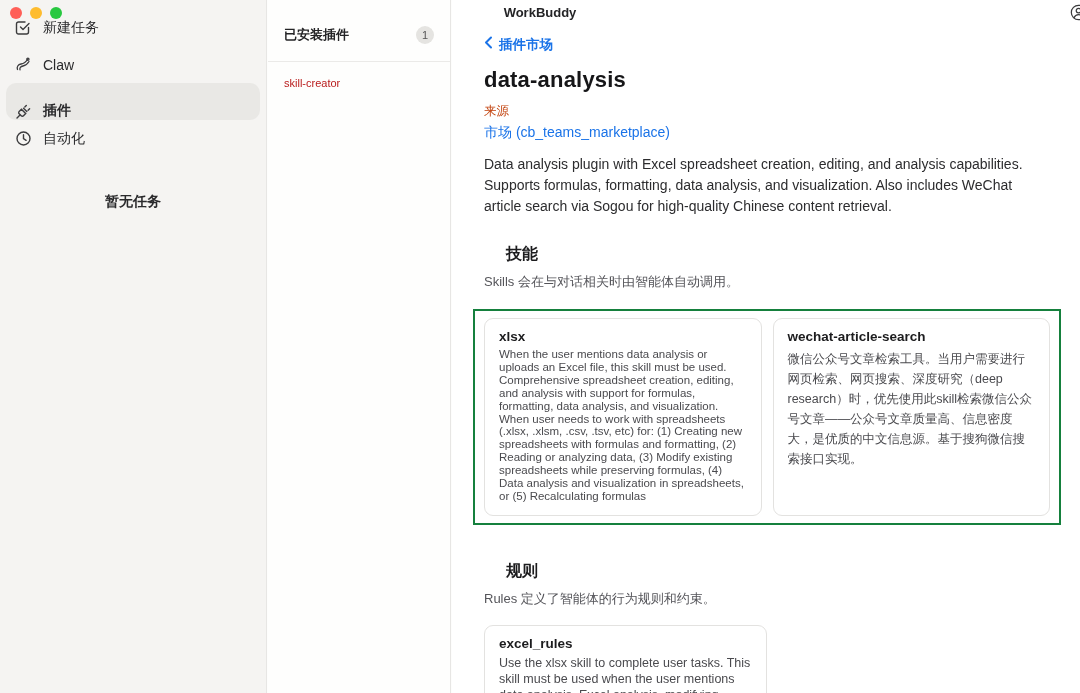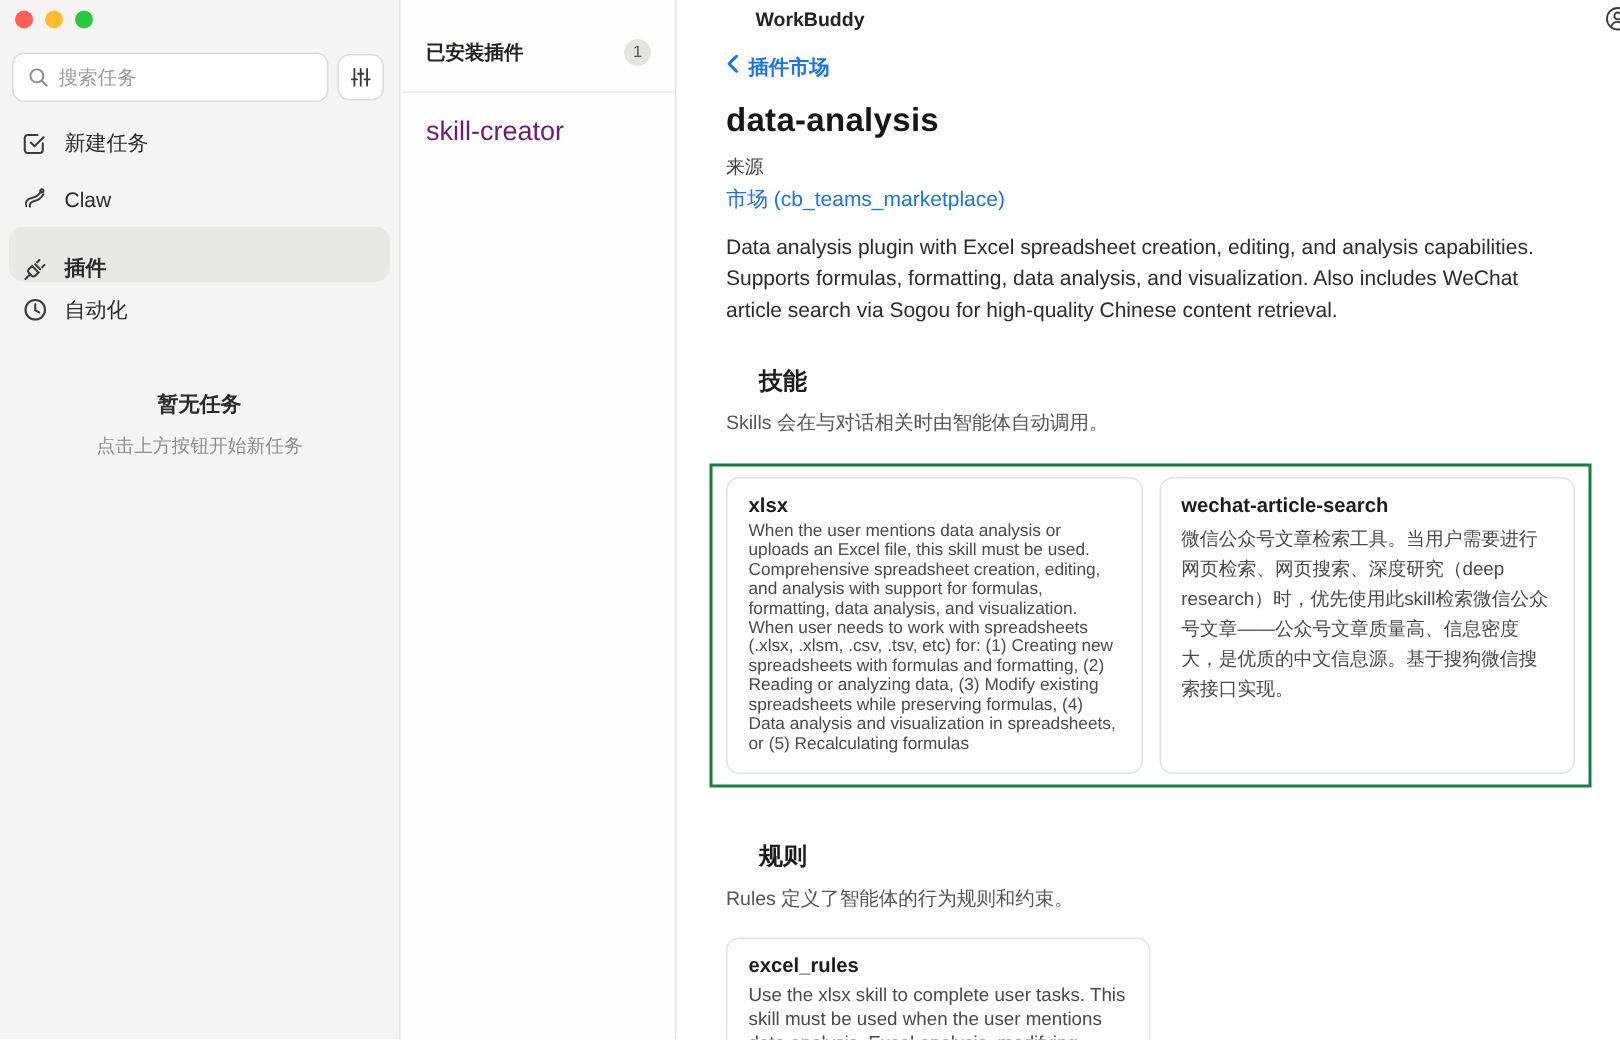--- a/index.html
+++ b/index.html
@@ -38,28 +38,28 @@
   .nav-item.active { background:#e9e8e5; font-weight:600;align-items:flex-end; }
 
   .empty { margin-top:36px; text-align:center; }
   .empty-title { font-size:14px; font-weight:700; color:#2a2a2c; }
   .empty-sub { margin-top:10px; font-size:12.5px; color:#8e8d8b; }
 
   
   .mp-header { margin-top:26px; height:36px; display:flex; align-items:flex-start; justify-content:space-between; padding:0 16px; border-bottom:1px solid #ebeae8; }
   .mp-title { font-size:13px; font-weight:700; color:#242426; }
   .badge { min-width:18px; height:18px; border-radius:9px; background:#e5e4e1; color:#555; font-size:11px; display:flex; align-items:center; justify-content:center; padding:0 5px; }
-  .mp-item { padding:15px 16px; font-size:18px; color:#701a75; }
+  .mp-item { padding:15px 16px; font-size:11px; color:#b91c1c; }
 
   
   .detail { padding:26px 30px 0 32px; }
   .back-link { margin-top:10px; display:inline-flex; align-items:flex-start; gap:6px; color:#1a73e8; font-size:13.5px; font-weight:600; cursor:default; }
   .back-link svg { color:#1a73e8; }
   .page-title { margin-top:13px; font-size:22px; font-weight:700; color:#161618; letter-spacing:.2px; }
-  .src-label { margin-top:10px; font-size:12.5px; color:#404040; }
+  .src-label { margin-top:10px; font-size:12.5px; color:#c2410c; }
   .src-link { margin-top:4px; font-size:14px; color:#1a73e8; cursor:default; }
   .desc { margin-top:12px; font-size:14px; line-height:21px; color:#2c2c2e; max-width:578px; }
 
   .sec-head { margin-top:27px; font-size:16px; font-weight:700; color:#1c1c1e;margin-left:22px; }
   .sec-sub { margin-top:8px; font-size:13px; color:#55555a; }
 
   .highlight-box { margin-top:18px; margin-left:-11px; width:588px; border:2px solid #15803d; padding:7px 9px; }
   .cards-grid { display:grid; grid-template-columns:1fr 1fr; gap:11px; }
   .card { background:#fff; border:1px solid #e3e2e0; border-radius:9px; padding:10px 14px 12px 14px; }
   .card-title { font-size:13.5px; font-weight:700; color:#1c1c1e; }
@@ -67,39 +67,20 @@
   .card-body-zh { margin-top:5px; font-size:12.5px; line-height:20px; color:#4a4a4e; }
 
   .rules-sec .sec-head { margin-top:36px; }
   .rules-card { margin-top:17px; width:283px; }
   .card-body-rule { margin-top:4px; font-size:12.5px; line-height:16px; color:#4a4a4e; }
 </style>
 </head>
 <body>
 
 <div class="sidebar">
-  <div class="search-row">
-    <div class="search-box">
-      <svg width="15" height="15" viewBox="0 0 16 16">
-        <circle cx="7" cy="7" r="4.6" fill="none" stroke="currentColor" stroke-width="1.4"></circle>
-        <line x1="10.4" y1="10.4" x2="14" y2="14" stroke="currentColor" stroke-width="1.4" stroke-linecap="round"></line>
-      </svg>
-      <input type="text" placeholder="搜索任务" style="">
-    </div>
-    <div class="filter-btn">
-      <svg width="15" height="15" viewBox="0 0 16 16" stroke="currentColor" stroke-width="1.3" stroke-linecap="round" fill="none">
-        <line x1="3.5" y1="2" x2="3.5" y2="14"></line>
-          <line x1="1.6" y1="9.5" x2="5.4" y2="9.5"></line>
-        <line x1="8" y1="2" x2="8" y2="14"></line>
-          <line x1="6.1" y1="5.5" x2="9.9" y2="5.5"></line>
-        <line x1="12.5" y1="2" x2="12.5" y2="14"></line>
-          <line x1="10.6" y1="9.5" x2="14.4" y2="9.5"></line>
-      </svg>
-    </div>
-  </div>
 
   <div class="nav">
     <div class="nav-item">
       <svg class="nicon" viewBox="0 0 17 17" fill="none" stroke="currentColor" stroke-width="1.4" stroke-linecap="round" stroke-linejoin="round">
         <path d="M13.5 8.5 v4.5 a2 2 0 0 1 -2 2 h-8 a2 2 0 0 1 -2 -2 v-8 a2 2 0 0 1 2 -2 h6.5"></path>
         <path d="M5.5 8 l2.5 2.5 L14 4.5"></path>
       </svg>
       <span>新建任务</span>
     </div>
     <div class="nav-item">
@@ -124,21 +105,20 @@
       <svg class="nicon" viewBox="0 0 17 17" fill="none" stroke="currentColor" stroke-width="1.4" stroke-linecap="round">
         <circle cx="8.5" cy="8.5" r="6.5"></circle>
         <path d="M8.5 4.8 v3.9 l2.6 1.6"></path>
       </svg>
       <span>自动化</span>
     </div>
   </div>
 
   <div class="empty">
     <div class="empty-title">暂无任务</div>
-    <div class="empty-sub">点击上方按钮开始新任务</div>
   </div>
 </div>
 
 <div class="middle">
   <div class="mp-header">
     <span class="mp-title">已安装插件</span>
     <span class="badge">1</span>
   </div>
   <div class="mp-item">skill-creator</div>
 </div>

